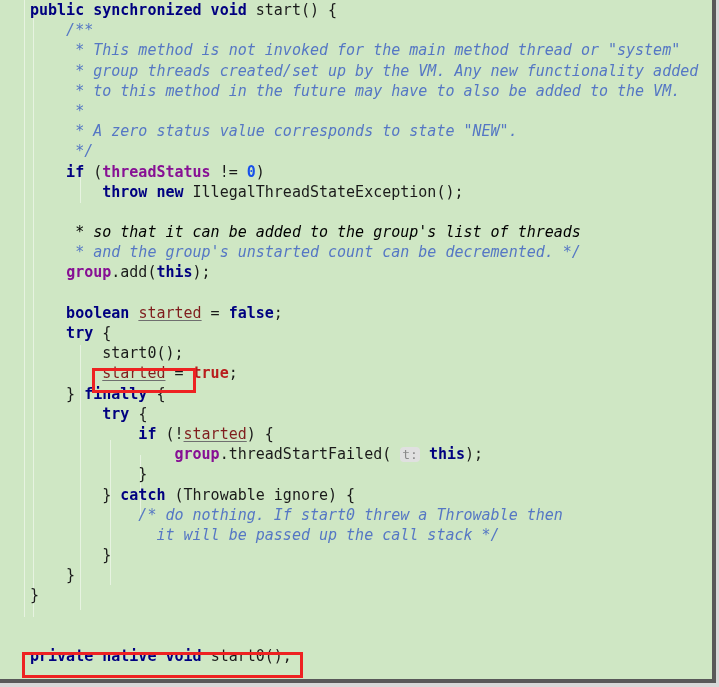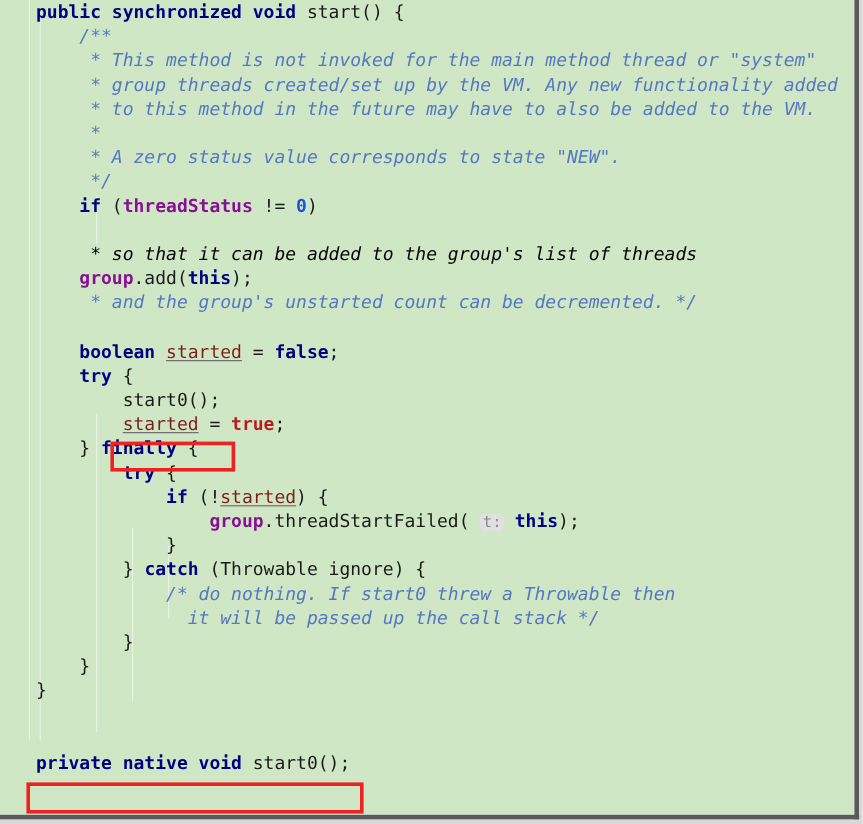--- a/index.html
+++ b/index.html
@@ -121,24 +121,25 @@
     <div id="code-lines">
         <div class="code-line"><span class="kw" style="color: rgb(0, 0, 128);">public synchronized void </span><span class="plain" style="color: rgb(26, 26, 26);">start() {</span></div>
         <div class="code-line"><span class="cmt" style="color: rgb(85, 119, 196);">    /**</span></div>
         <div class="code-line"><span class="cmt" style="color: rgb(85, 119, 196);">     * This method is not invoked for the main method thread or "system"</span></div>
         <div class="code-line"><span class="cmt" style="color: rgb(85, 119, 196);">     * group threads created/set up by the VM. Any new functionality added</span></div>
         <div class="code-line"><span class="cmt" style="color: rgb(85, 119, 196);">     * to this method in the future may have to also be added to the VM.</span></div>
         <div class="code-line"><span class="cmt" style="color: rgb(85, 119, 196);">     *</span></div>
         <div class="code-line"><span class="cmt" style="color: rgb(85, 119, 196);">     * A zero status value corresponds to state "NEW".</span></div>
         <div class="code-line"><span class="cmt" style="color: rgb(85, 119, 196);">     */</span></div>
         <div class="code-line"><span class="kw" style="color: rgb(0, 0, 128);">    if </span><span class="plain" style="color: rgb(26, 26, 26);">(</span><span class="field" style="color: rgb(135, 16, 148);">threadStatus</span><span class="plain" style="color: rgb(26, 26, 26);"> != </span><span class="num" style="color: rgb(23, 80, 235);">0</span><span class="plain" style="color: rgb(26, 26, 26);">)</span></div>
+        <div class="code-line"><span class="kw" style="color: rgb(0, 0, 128);">        throw new </span><span class="plain" style="color: rgb(26, 26, 26);">IllegalThreadStateException();</span></div>
         <div class="code-line"><span class="plain" style="color: rgb(26, 26, 26);"></span></div>
         <div class="code-line"><span class="cmt" style="color: #000000;">     * so that it can be added to the group's list of threads</span></div>
+        <div class="code-line"><span class="cmt" style="color: rgb(85, 119, 196);">     * and the group's unstarted count can be decremented. */</span></div>
         <div class="code-line"><span class="plain" style="color: rgb(26, 26, 26);">    </span><span class="field" style="color: rgb(135, 16, 148);">group</span><span class="plain" style="color: rgb(26, 26, 26);">.add(</span><span class="kw" style="color: rgb(0, 0, 128);">this</span><span class="plain" style="color: rgb(26, 26, 26);">);</span></div>
-        <div class="code-line"><span class="cmt" style="color: rgb(85, 119, 196);">     * and the group's unstarted count can be decremented. */</span></div>
         <div class="code-line"><span class="plain" style="color: rgb(26, 26, 26);"></span></div>
         <div class="code-line"><span class="kw" style="color: rgb(0, 0, 128);">    boolean </span><span class="local">started</span><span class="plain" style="color: rgb(26, 26, 26);"> = </span><span class="kw" style="color: rgb(0, 0, 128);">false</span><span class="plain" style="color: rgb(26, 26, 26);">;</span></div>
         <div class="code-line"><span class="kw" style="color: rgb(0, 0, 128);">    try </span><span class="plain" style="color: rgb(26, 26, 26);">{</span></div>
         <div class="code-line"><span class="plain" style="color: rgb(26, 26, 26);">        start0();</span></div>
         <div class="code-line"><span class="plain" style="color: rgb(26, 26, 26);">        </span><span class="local">started</span><span class="plain" style="color: rgb(26, 26, 26);"> = </span><span class="kw" style="color: #b91c1c; text-align: right;">true</span><span class="plain" style="color: rgb(26, 26, 26);">;</span></div>
         <div class="code-line"><span class="plain" style="color: rgb(26, 26, 26);">    } </span><span class="kw" style="color: rgb(0, 0, 128);">finally </span><span class="plain" style="color: rgb(26, 26, 26);">{</span></div>
         <div class="code-line"><span class="kw" style="color: rgb(0, 0, 128);">        try </span><span class="plain" style="color: rgb(26, 26, 26);">{</span></div>
         <div class="code-line"><span class="kw" style="color: rgb(0, 0, 128);">            if </span><span class="plain" style="color: rgb(26, 26, 26);">(!</span><span class="local">started</span><span class="plain" style="color: rgb(26, 26, 26);">) {</span></div>
         <div class="code-line"><span class="plain" style="color: rgb(26, 26, 26);">                </span><span class="field" style="color: rgb(135, 16, 148);">group</span><span class="plain" style="color: rgb(26, 26, 26);">.threadStartFailed( </span><span class="hint" style="background: rgb(224, 224, 224); color: rgb(138, 138, 138);">t:</span><span class="plain" style="color: rgb(26, 26, 26);"> </span><span class="kw" style="color: rgb(0, 0, 128);">this</span><span class="plain" style="color: rgb(26, 26, 26);">);</span></div>
         <div class="code-line"><span class="plain" style="color: rgb(26, 26, 26);">            }</span></div>

